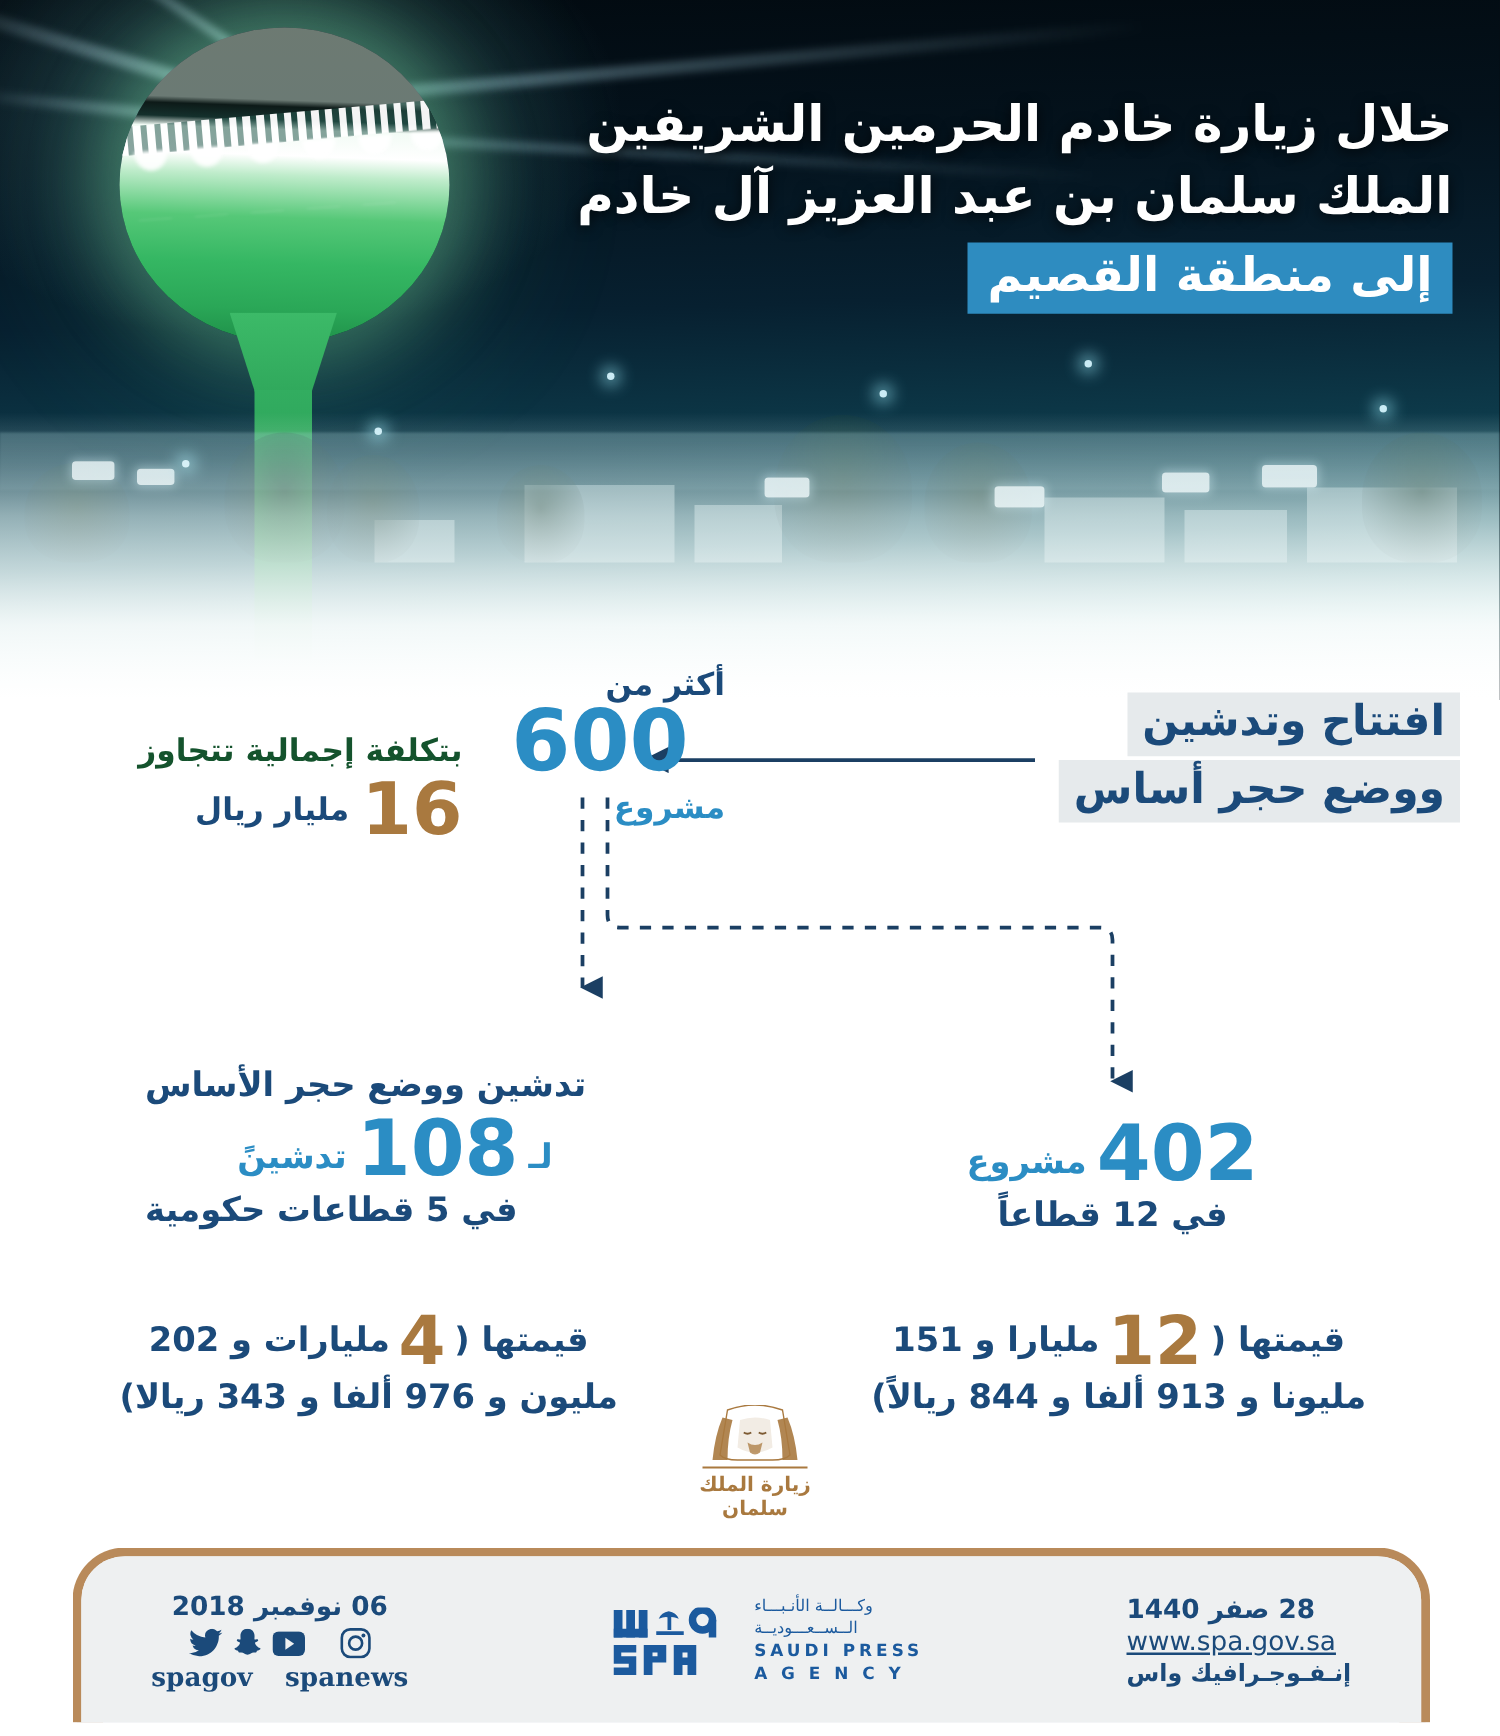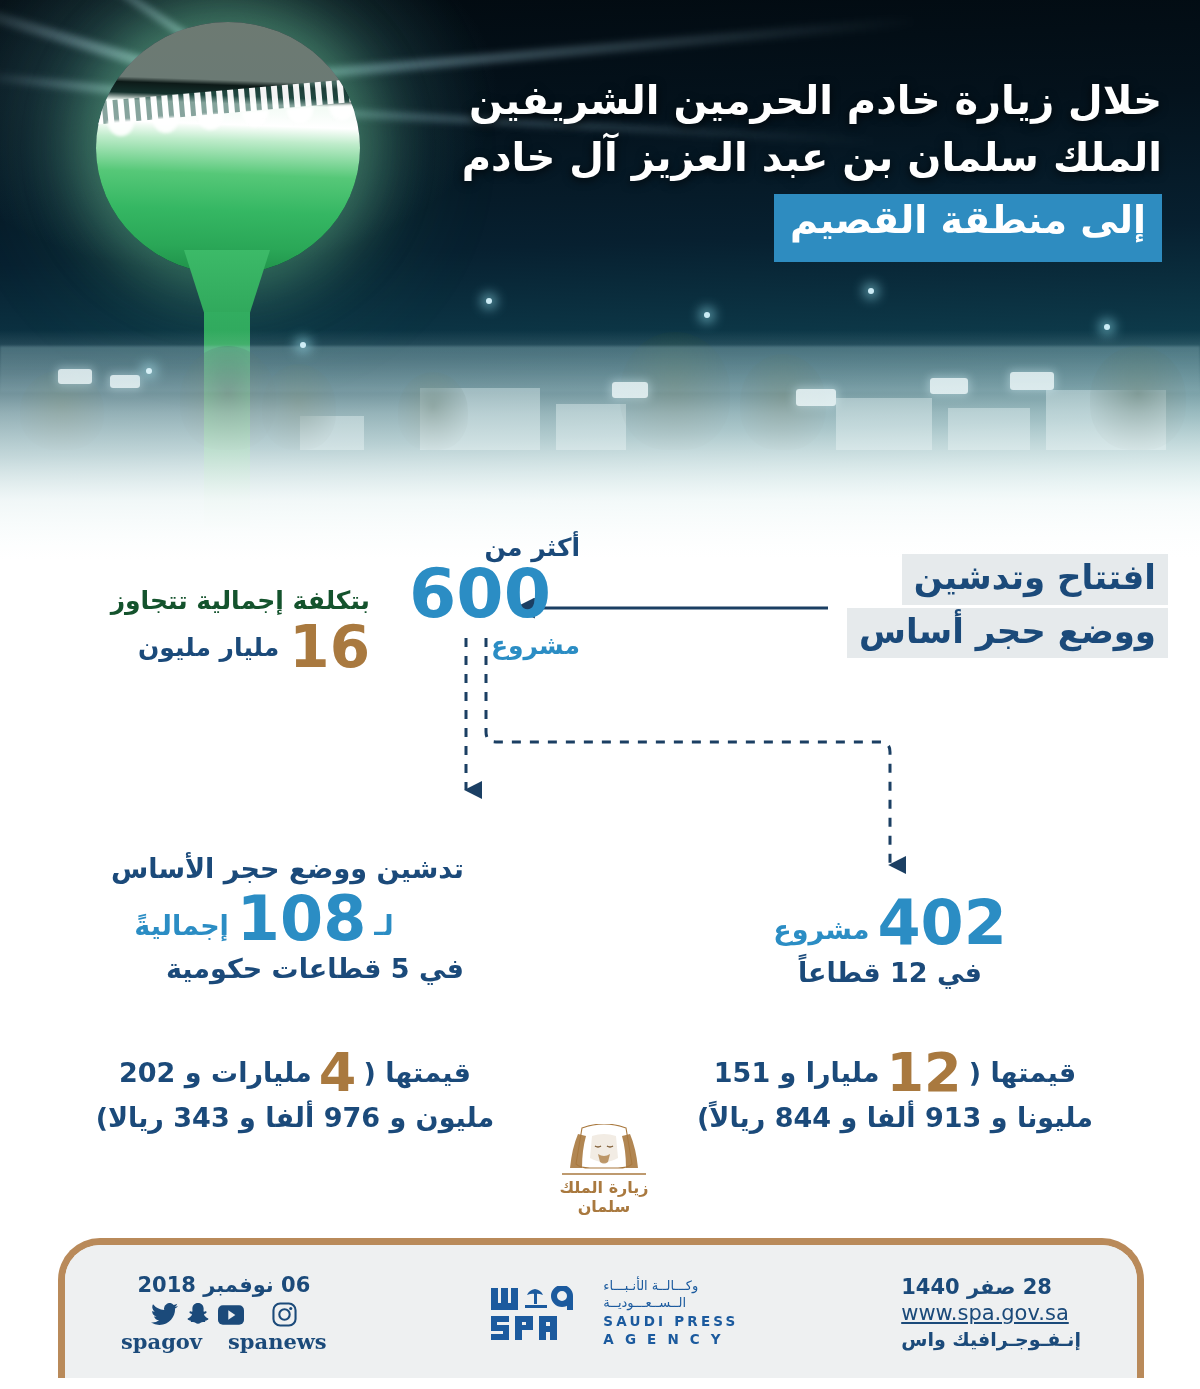--- a/index.html
+++ b/index.html
@@ -137,21 +137,21 @@
     color: #ffffff;
     font-size: 40px;
     font-weight: bold;
     line-height: 1.42;
     letter-spacing: 0;
     text-shadow: 0 2px 10px rgba(0,0,0,0.75);
   }
   .region-chip {
     display: inline-block;
     margin-top: 8px;
-    padding: 3px 16px 18px 16px;
+    padding: 3px 16px 7px 16px;
     background: #2e8cc0;
     color: #ffffff;
     font-size: 38px;
     font-weight: bold;
     line-height: 1.25;
   }
 
   
   .connectors { position: absolute; left: 0; top: 520px; width: 1200px; height: 420px; z-index: 3; }
 
@@ -196,22 +196,22 @@
     font-size: 34px;
     font-weight: bold;
     line-height: 1.28;
     padding: 2px 12px 5px 12px;
     margin-bottom: 3px;
     white-space: nowrap;
   }
 
   
   .block-left {
-    position: absolute; right: 736px; top: 852px;
-    width: 400px; direction: rtl; text-align: right; z-index: 5;
+    position: absolute; right: 684px; top: 852px;
+    width: 400px; direction: rtl; text-align: left; z-index: 5;
   }
   .block-right {
     position: absolute; right: 110px; top: 890px;
     width: 400px; direction: rtl; text-align: center; z-index: 5;
   }
   .blk-head {
     color: #1b4a7a; font-size: 27px; font-weight: bold; line-height: 1.25;
   }
   .blk-numrow {
     display: flex; align-items: center; justify-content: center; gap: 8px; margin-top: 2px;
@@ -386,30 +386,30 @@
     <div class="s600-row">
       <span class="s600-num">600</span>
     </div>
     <div class="s600-unit">مشروع</div>
   </div>
 
   <div class="stat-16">
     <div class="s16-top">بتكلفة إجمالية تتجاوز</div>
     <div class="s16-row">
       <span class="s16-num">16</span>
-      <span class="s16-unit">مليار مليون</span>
+      <span class="s16-unit">مليار ريال</span>
     </div>
   </div>
 
   <div class="block-left">
     <div class="blk-head">تدشين ووضع حجر الأساس</div>
     <div class="blk-numrow">
       <span class="blk-numlabel">لـ</span>
       <span class="blk-num">108</span>
-      <span class="blk-numlabel">إجماليةً</span>
+      <span class="blk-numlabel">تدشينً</span>
     </div>
     <div class="blk-sub">في 5 قطاعات حكومية</div>
   </div>
 
   <div class="cost-left">
     <div class="cost-line1">
       <span class="cost-txt">قيمتها (</span>
       <span class="cost-num">4</span>
       <span class="cost-txt">مليارات و 202</span>
     </div>

